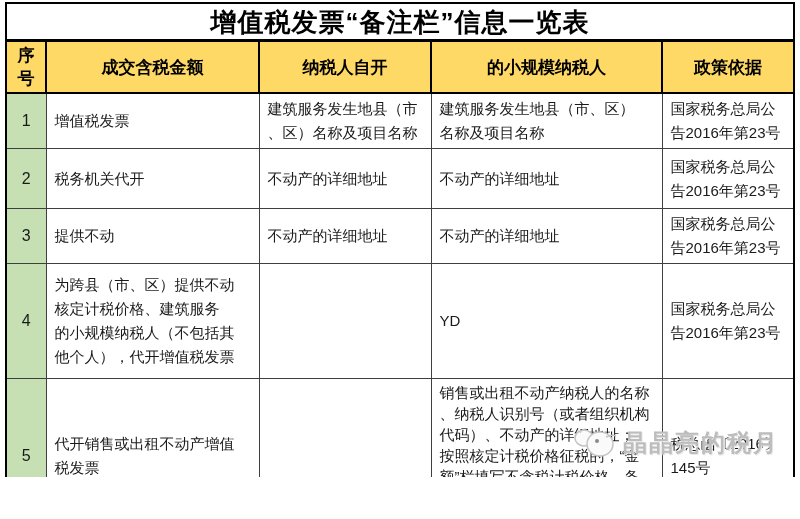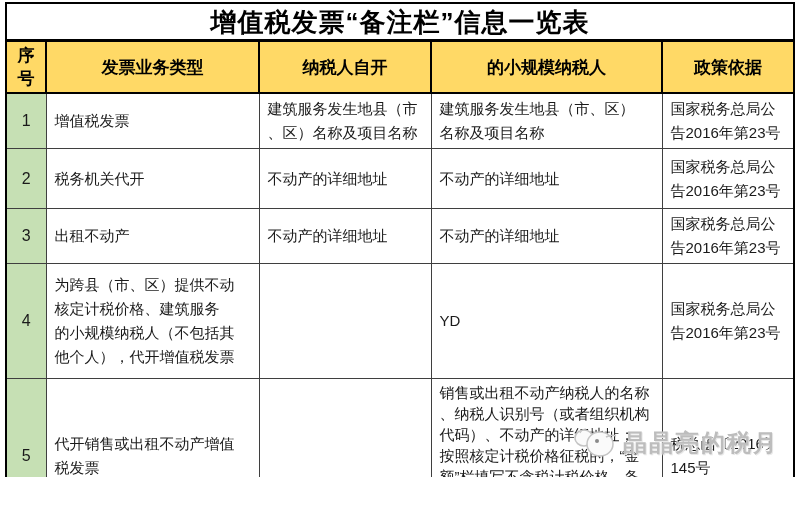--- a/index.html
+++ b/index.html
@@ -110,21 +110,21 @@
       <colgroup>
         <col style="width:40px">
         <col style="width:213px">
         <col style="width:172px">
         <col style="width:231px">
         <col style="width:132px">
       </colgroup>
       <thead>
         <tr>
           <th>序号</th>
-          <th>发票业务类型</th>
+          <th>成交含税金额</th>
           <th>纳税人自开</th>
           <th>的小规模纳税人</th>
           <th>政策依据</th>
         </tr>
       </thead>
       <tbody>
         <tr class="r1">
           <td class="seq">1</td>
           <td>增值税发票</td>
           <td>建筑服务发生地县（市
@@ -137,21 +137,21 @@
         <tr class="r2">
           <td class="seq">2</td>
           <td>税务机关代开</td>
           <td>不动产的详细地址</td>
           <td>不动产的详细地址</td>
           <td>国家税务总局公
 告2016年第23号</td>
         </tr>
         <tr class="r3">
           <td class="seq">3</td>
-          <td>出租不动产</td>
+          <td>提供不动</td>
           <td>不动产的详细地址</td>
           <td>不动产的详细地址</td>
           <td>国家税务总局公
 告2016年第23号</td>
         </tr>
         <tr class="r4">
           <td class="seq">4</td>
           <td>为跨县（市、区）提供不动
 核定计税价格、建筑服务
 的小规模纳税人（不包括其

